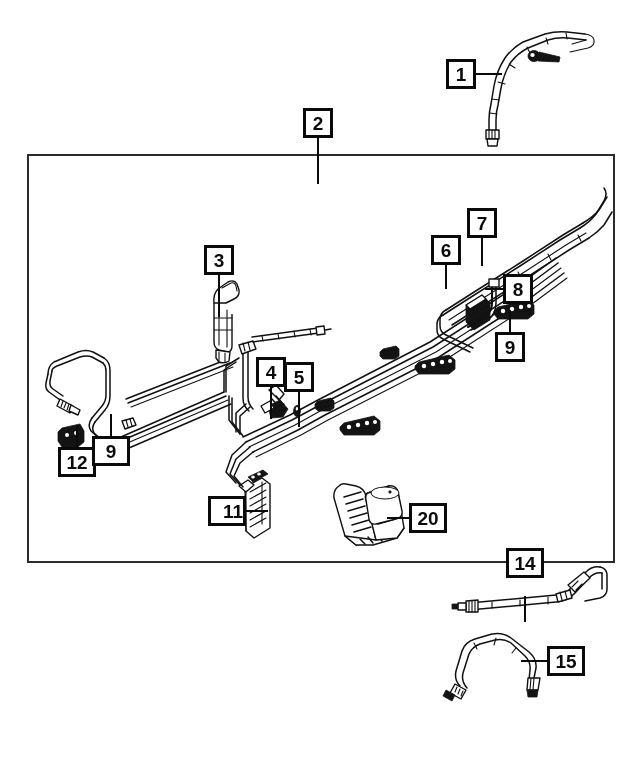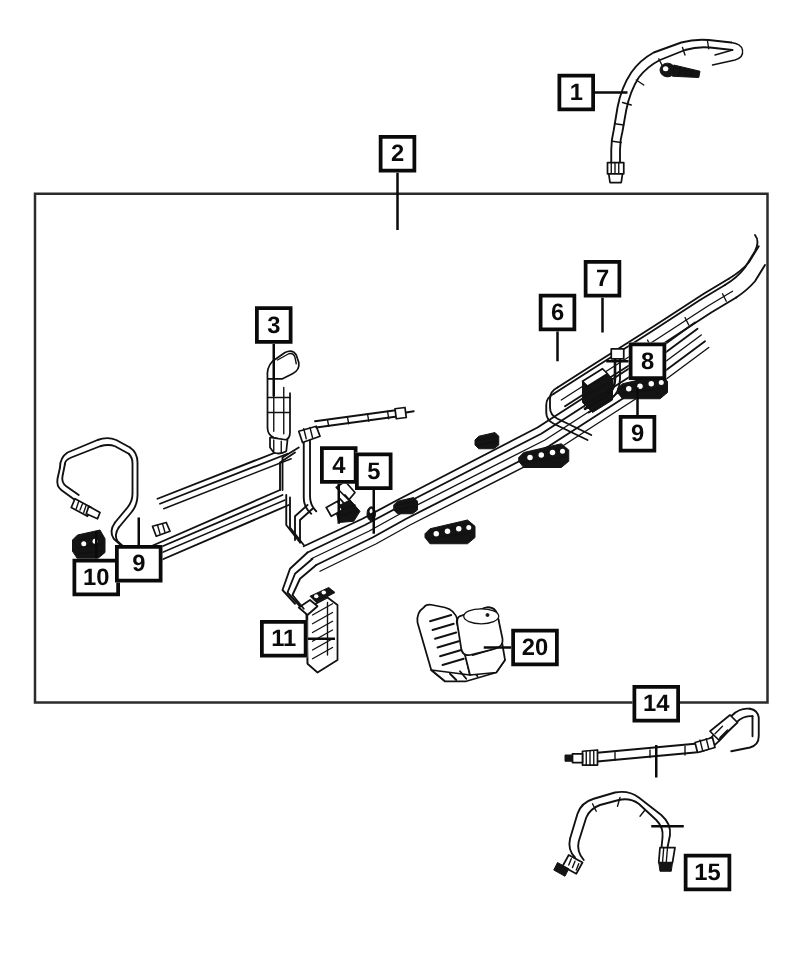--- a/index.html
+++ b/index.html
@@ -350,35 +350,35 @@
       </div>
       <div class="leader h" style="left: 485px; top: 288px; width: 18px; background: rgb(10, 10, 10);"></div>
       <div class="callout w1" style="left: 495px; top: 332px; width: 30px; height: 30px;">
         <span>9</span>
       </div>
       <div class="leader v" style="left: 509px; top: 310px; height: 22px; background: rgb(10, 10, 10);"></div>
       <div class="callout w2" style="left: 409px; top: 503px; width: 38px; height: 30px;">
         <span>20</span>
       </div>
       <div class="leader h" style="left: 387px; top: 517px; width: 22px; background: rgb(10, 10, 10);"></div>
-      <div class="callout w2" style="left: 208px; top: 496px; width: 38px; height: 30px;">
+      <div class="callout w2" style="left: 208px; top: 496px; width: 38px; height: 30px; justify-content: flex-end;">
         <span>11</span>
       </div>
       <div class="leader h" style="left: 246px; top: 510px; width: 22px; background: rgb(10, 10, 10);"></div>
       <div class="callout w2" style="left: 58px; top: 447px; width: 38px; height: 30px;">
-        <span>10</span>
+        <span>12</span>
       </div>
       <div class="leader v" style="left: 76px; top: 425px; height: 22px; background: rgb(10, 10, 10);"></div>
       <div class="callout w2" style="left: 92px; top: 436px; width: 38px; height: 30px;">
         <span>9</span>
       </div>
       <div class="leader v" style="left: 110px; top: 414px; height: 22px; background: rgb(10, 10, 10);"></div>
       <div class="callout w2" style="left: 506px; top: 548px; width: 38px; height: 30px;">
         <span>14</span>
       </div>
       <div class="leader v" style="left: 524px; top: 596px; height: 26px; background: rgb(10, 10, 10);"></div>
-      <div class="callout w2" style="left: 547px; top: 646px; width: 38px; height: 30px; margin-top: 37px;">
+      <div class="callout w2" style="left: 547px; top: 646px; width: 38px; height: 30px;">
         <span>15</span>
       </div>
       <div class="leader h" style="left: 521px; top: 660px; width: 26px; background: rgb(10, 10, 10);"></div>
     </div>
 
 </div>
 
 </body></html>

